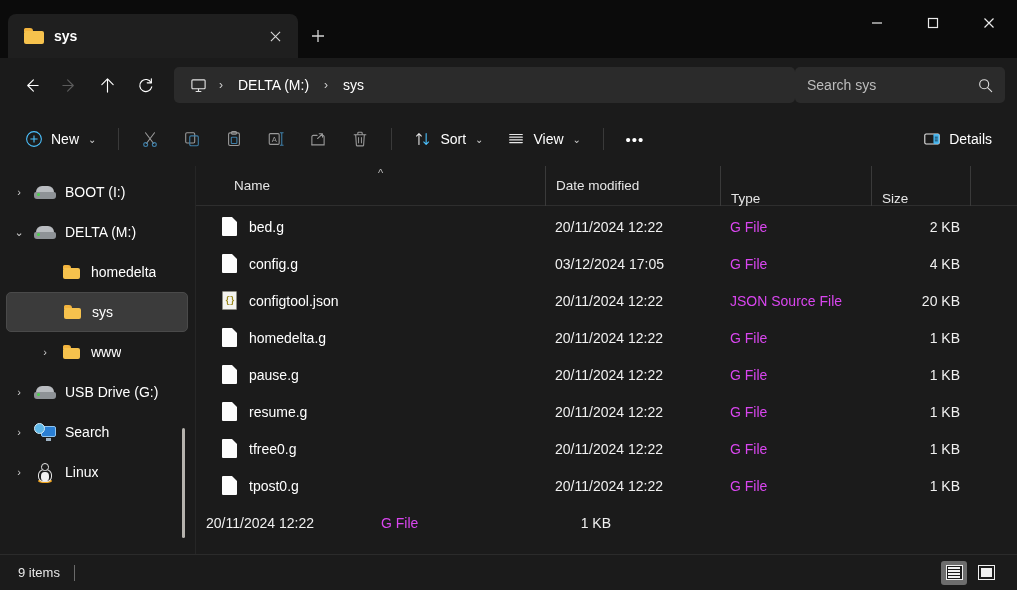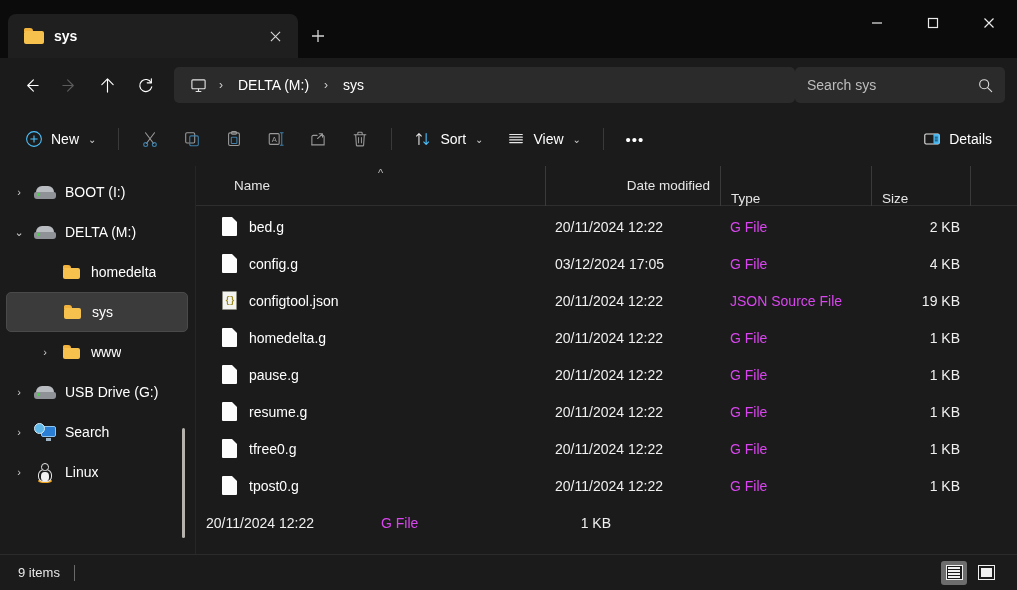--- a/index.html
+++ b/index.html
@@ -386,21 +386,21 @@
   .col {
     position: relative;
     height: 40px;
     display: flex;
     align-items: center;
     padding: 0 10px;
     border-left: 1px solid #3a3a3a;
   }
   .col:first-child { border-left: none; }
   .col.name   { width: 349px; flex: 0 0 349px; padding-left: 38px; }
-  .col.date   { width: 175px; flex: 0 0 175px; justify-content: flex-end; }
+  .col.date   { width: 175px; flex: 0 0 175px; }
   .col.type   { width: 151px; flex: 0 0 151px; align-items: flex-end; }
   .col.size   { width: 99px;  flex: 0 0 99px; align-items: flex-end; }
   .col.extra  { flex: 1; }
   .sortcaret {
     position: absolute;
     left: 182px;
     top: 2px;
     color: #bdbdbd;
     font-size: 11px;
     line-height: 1;
@@ -838,21 +838,21 @@
           <div class="cell size">4 KB</div>
         </div>
 
         <div class="row">
           <div class="cell name">
             <span class="json-ico">{}</span>
             <span>configtool.json</span>
           </div>
           <div class="cell date">20/11/2024 12:22</div>
           <div class="cell type">JSON Source File</div>
-          <div class="cell size">19 KB</div>
+          <div class="cell size">20 KB</div>
         </div>
 
         <div class="row">
           <div class="cell name">
             <span class="doc-ico"></span>
             <span>homedelta.g</span>
           </div>
           <div class="cell date">20/11/2024 12:22</div>
           <div class="cell type">G File</div>
           <div class="cell size">1 KB</div>

